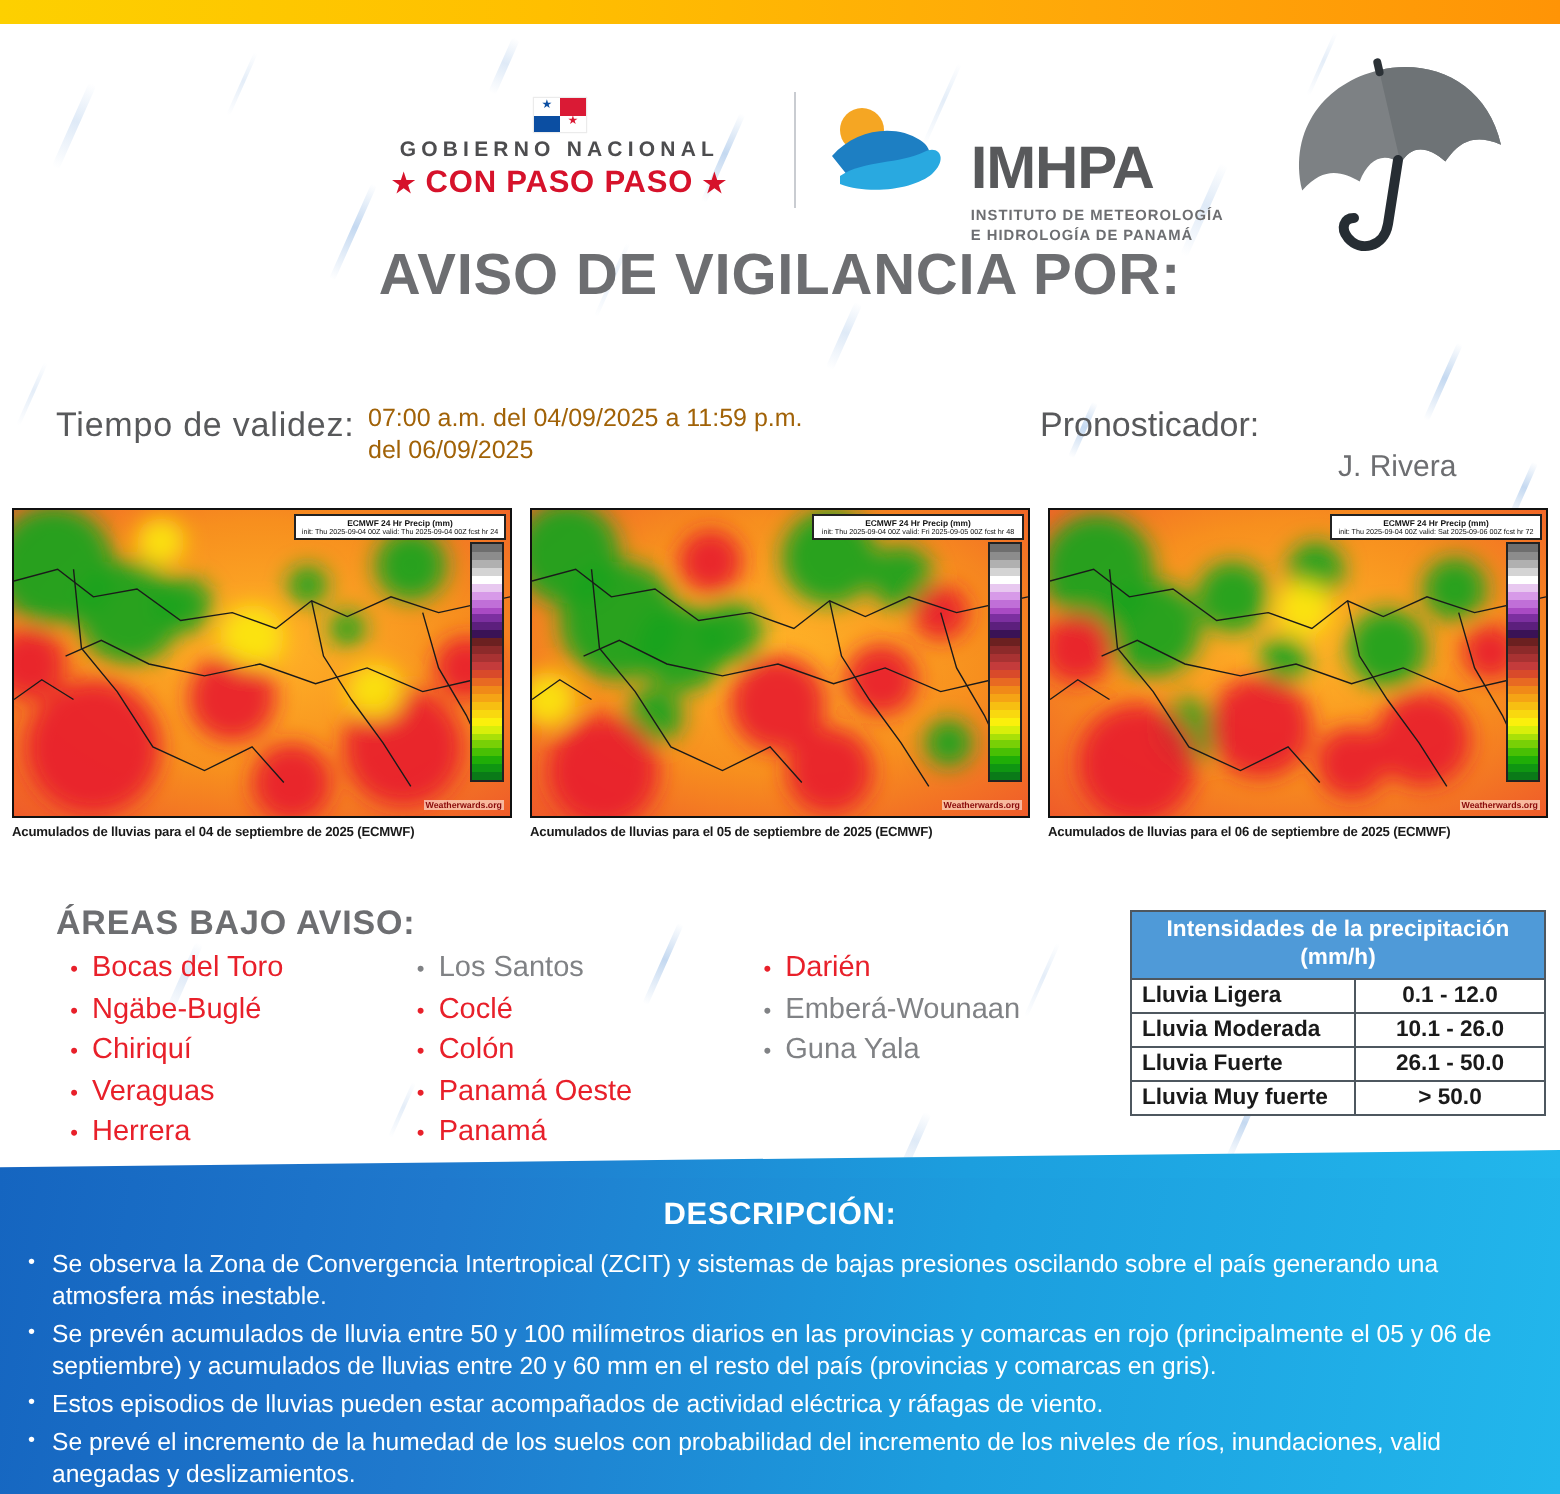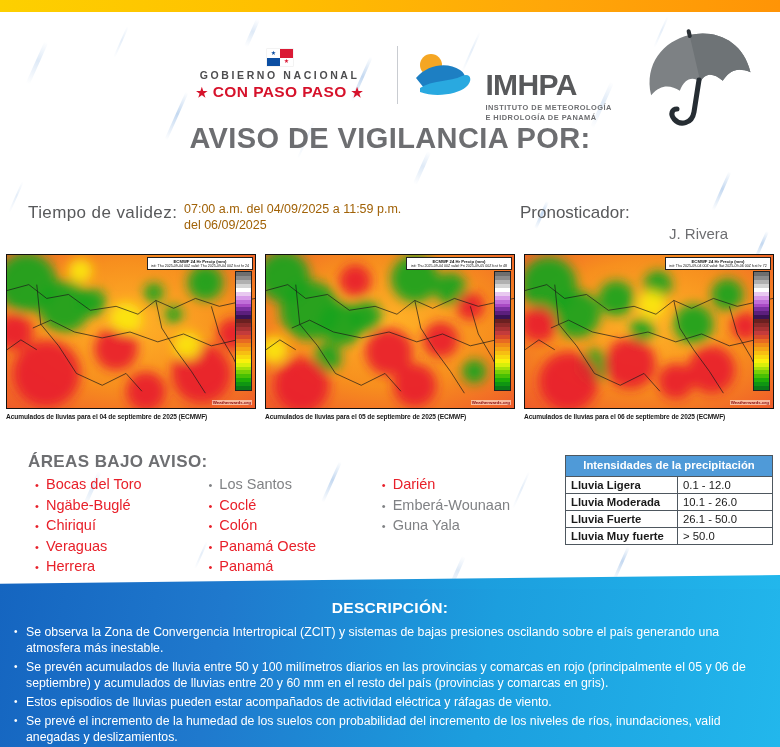--- a/index.html
+++ b/index.html
@@ -93,21 +93,21 @@
   .gray{color:#808285;}
 
   
   .inttable{position:absolute;left:565px;top:455px;width:208px;z-index:6;
     border:1px solid #4e575f;box-sizing:border-box;font-size:11.3px;}
   .inttable .thead{background:#4f9ad8;color:#ffffff;font-weight:800;text-align:center;
     padding:3px 4px;line-height:1.2;border-bottom:1px solid #4e575f;}
   .introw{display:flex;border-bottom:1px solid #4e575f;background:#fff;}
   .introw:last-child{border-bottom:none;}
   .introw .c1{flex:1 1 auto;padding:2px 5px;color:#1a1a1a;font-weight:700;border-right:1px solid #4e575f;}
-  .introw .c2{width:84px;padding:2px 5px;color:#1a1a1a;font-weight:400;}
+  .introw .c2{width:84px;padding:2px 5px;color:#1a1a1a;font-weight:700;text-align:center;}
 
   
   .descsec{position:absolute;left:0;top:585px;width:780px;height:162px;z-index:6;
     background:linear-gradient(100deg,#1565c0 0%,#1f79cd 28%,#1c9ede 62%,#22b7ec 100%);}
   .descsec:before{content:"";position:absolute;left:0;top:-10px;width:780px;height:14px;
     background:linear-gradient(100deg,#1565c0 0%,#1f79cd 28%,#1c9ede 62%,#22b7ec 100%);
     clip-path:polygon(0 62%,100% 0,100% 100%,0 100%);}
   .desctitle{text-align:center;color:#ffffff;font-size:15.5px;font-weight:800;letter-spacing:.3px;padding-top:14px;}
   .desclist{margin:8px 0 0 0;padding:0 12px 0 14px;list-style:none;}
   .desclist li{display:flex;color:#ffffff;font-size:12.3px;line-height:1.3;margin-bottom:3px;}
@@ -509,20 +509,21 @@
         <div class="areaitem gray">
           <span class="dot">•</span>
           <span>Guna Yala</span>
         </div>
       </div>
     </div>
 
   <div class="inttable">
     <div class="thead">
       <div>Intensidades de la precipitación</div>
+      <div>(mm/h)</div>
     </div>
     <div id="introws">
         <div class="introw">
           <div class="c1">Lluvia Ligera</div>
           <div class="c2">0.1 - 12.0</div>
         </div>
         <div class="introw">
           <div class="c1">Lluvia Moderada</div>
           <div class="c2">10.1 - 26.0</div>
         </div>

